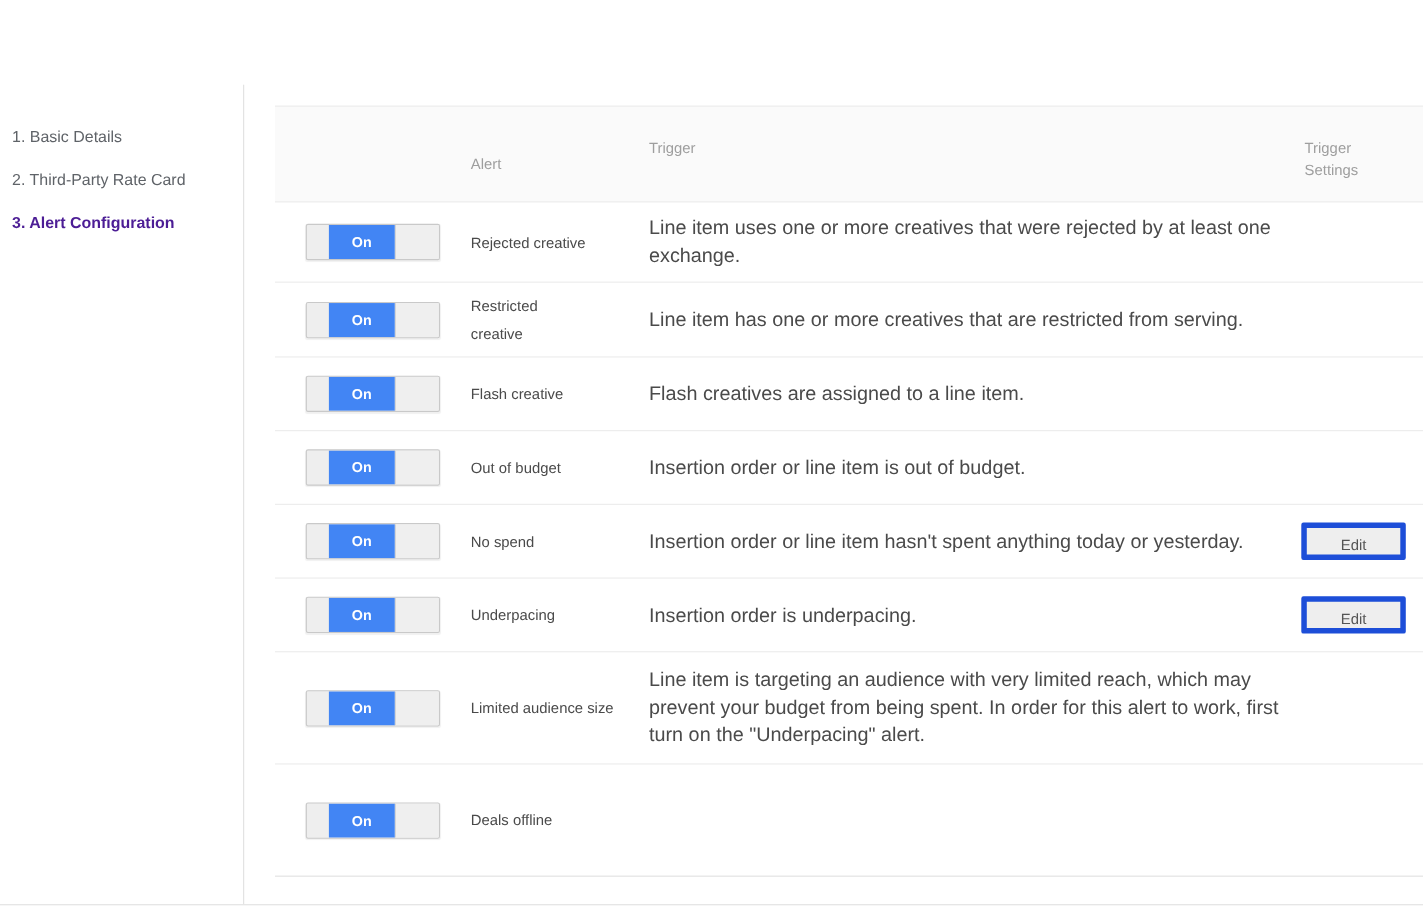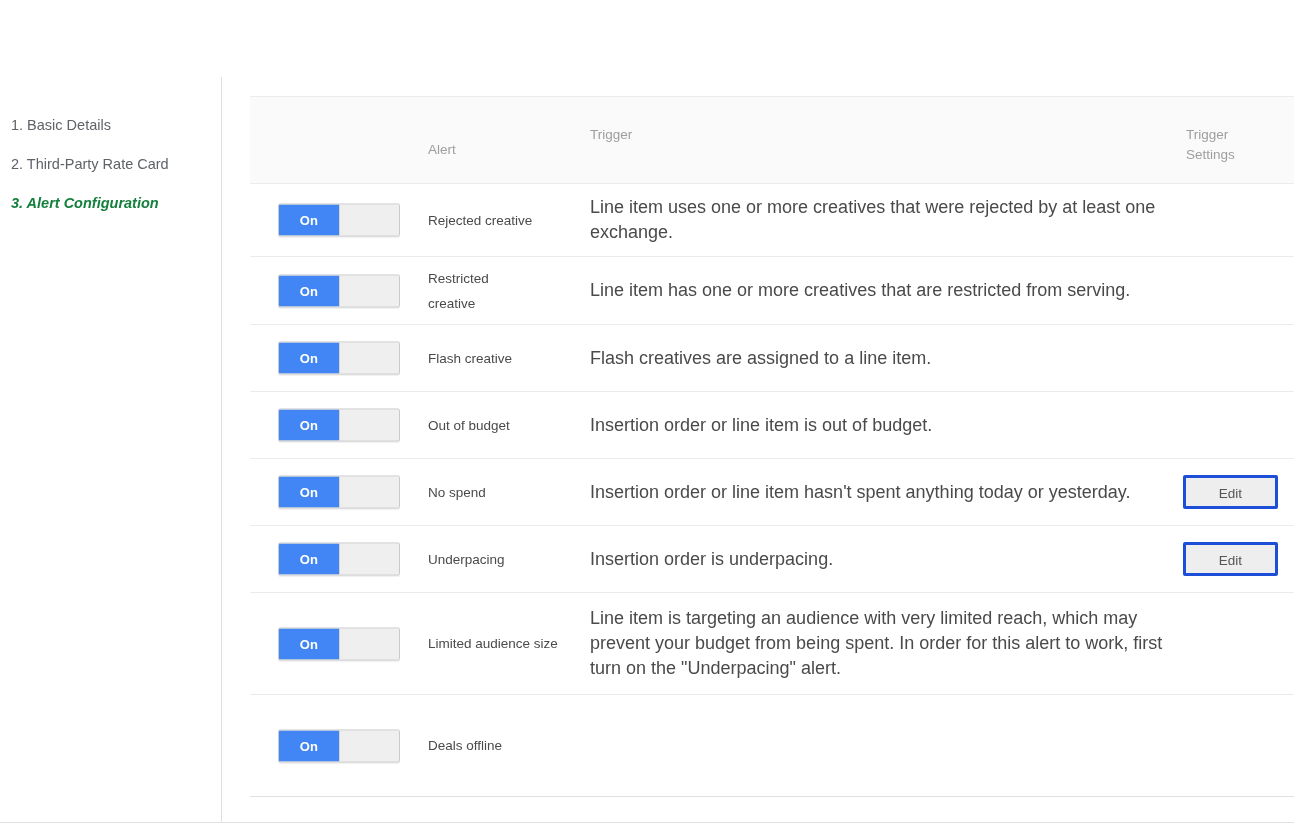--- a/index.html
+++ b/index.html
@@ -66,23 +66,22 @@
     display: block;
     padding: 0 12px 0 11px;
     height: 39px;
     line-height: 39px;
     font-size: 14.5px;
     color: #5f6368;
     white-space: nowrap;
     cursor: pointer;
   }
   .nav-item.active {
-    color: #15803d;
+    color: #4c1d95;
     font-weight: 700;
-    font-style: italic;
   }
   .nav-item.disabled {
     color: #d6d6d6;
     cursor: default;
   }
 
   
   .content {
     position: absolute;
     top: 0;
@@ -147,20 +146,21 @@
   .toggle .knob-on {
     width: 60px;
     background: #4285f4;
     color: #ffffff;
     font-size: 13px;
     font-weight: 700;
     display: flex;
     align-items: center;
     justify-content: center;
     letter-spacing: 0.2px;
+    margin-left: 20px;
   }
   .toggle .knob-off {
     flex: 1;
     background: #efefef;
     border-left: 1px solid #d4d4d4;
   }
 
   .cell-alert {
     position: absolute;
     left: 178px;
@@ -186,21 +186,21 @@
   }
 
   .btn-edit {
     width: 95px;
     height: 34px;
     line-height: 32px;
     text-align: center;
     font-size: 13.5px;
     color: #555555;
     background: #eeeeee;
-    border: 3px solid #1d4ed8;
+    border: 5px solid #1d4ed8;
     border-radius: 2px;
     cursor: pointer;
     font-family: "Liberation Sans", sans-serif;
     padding: 0;
   }
 
   .page-bottom-rule {
     position: absolute;
     left: 0;
     top: 822px;

